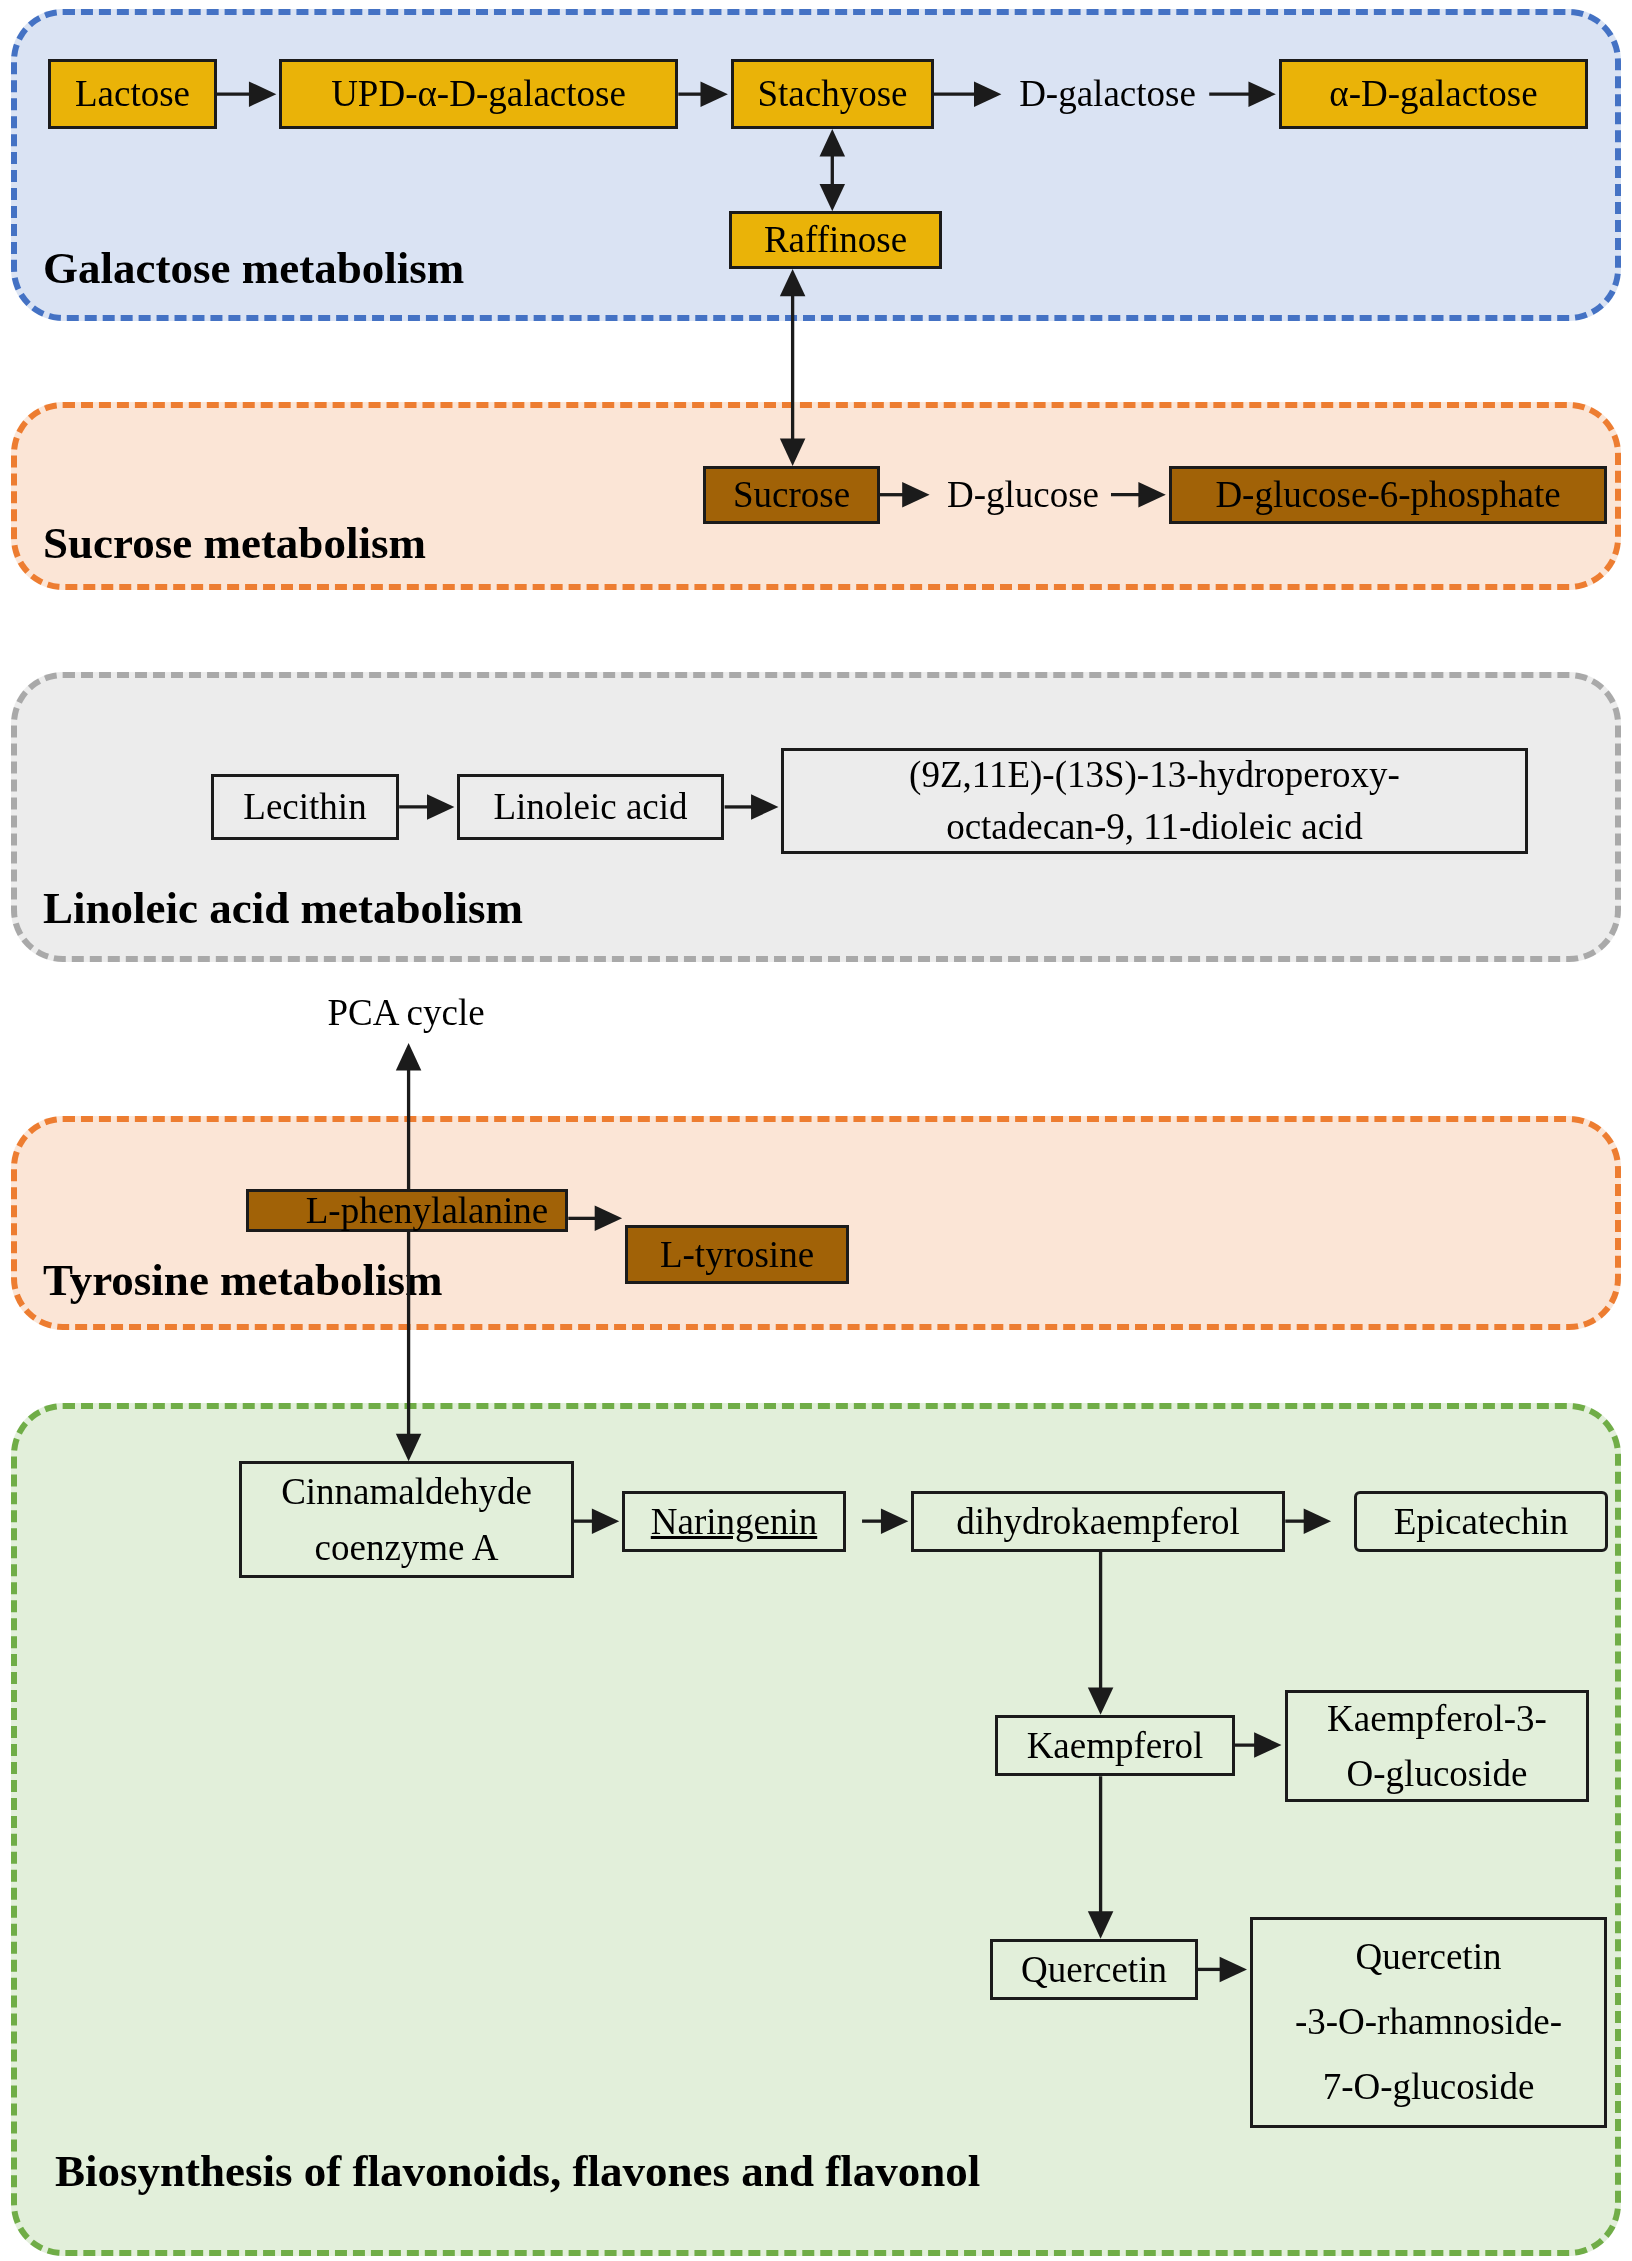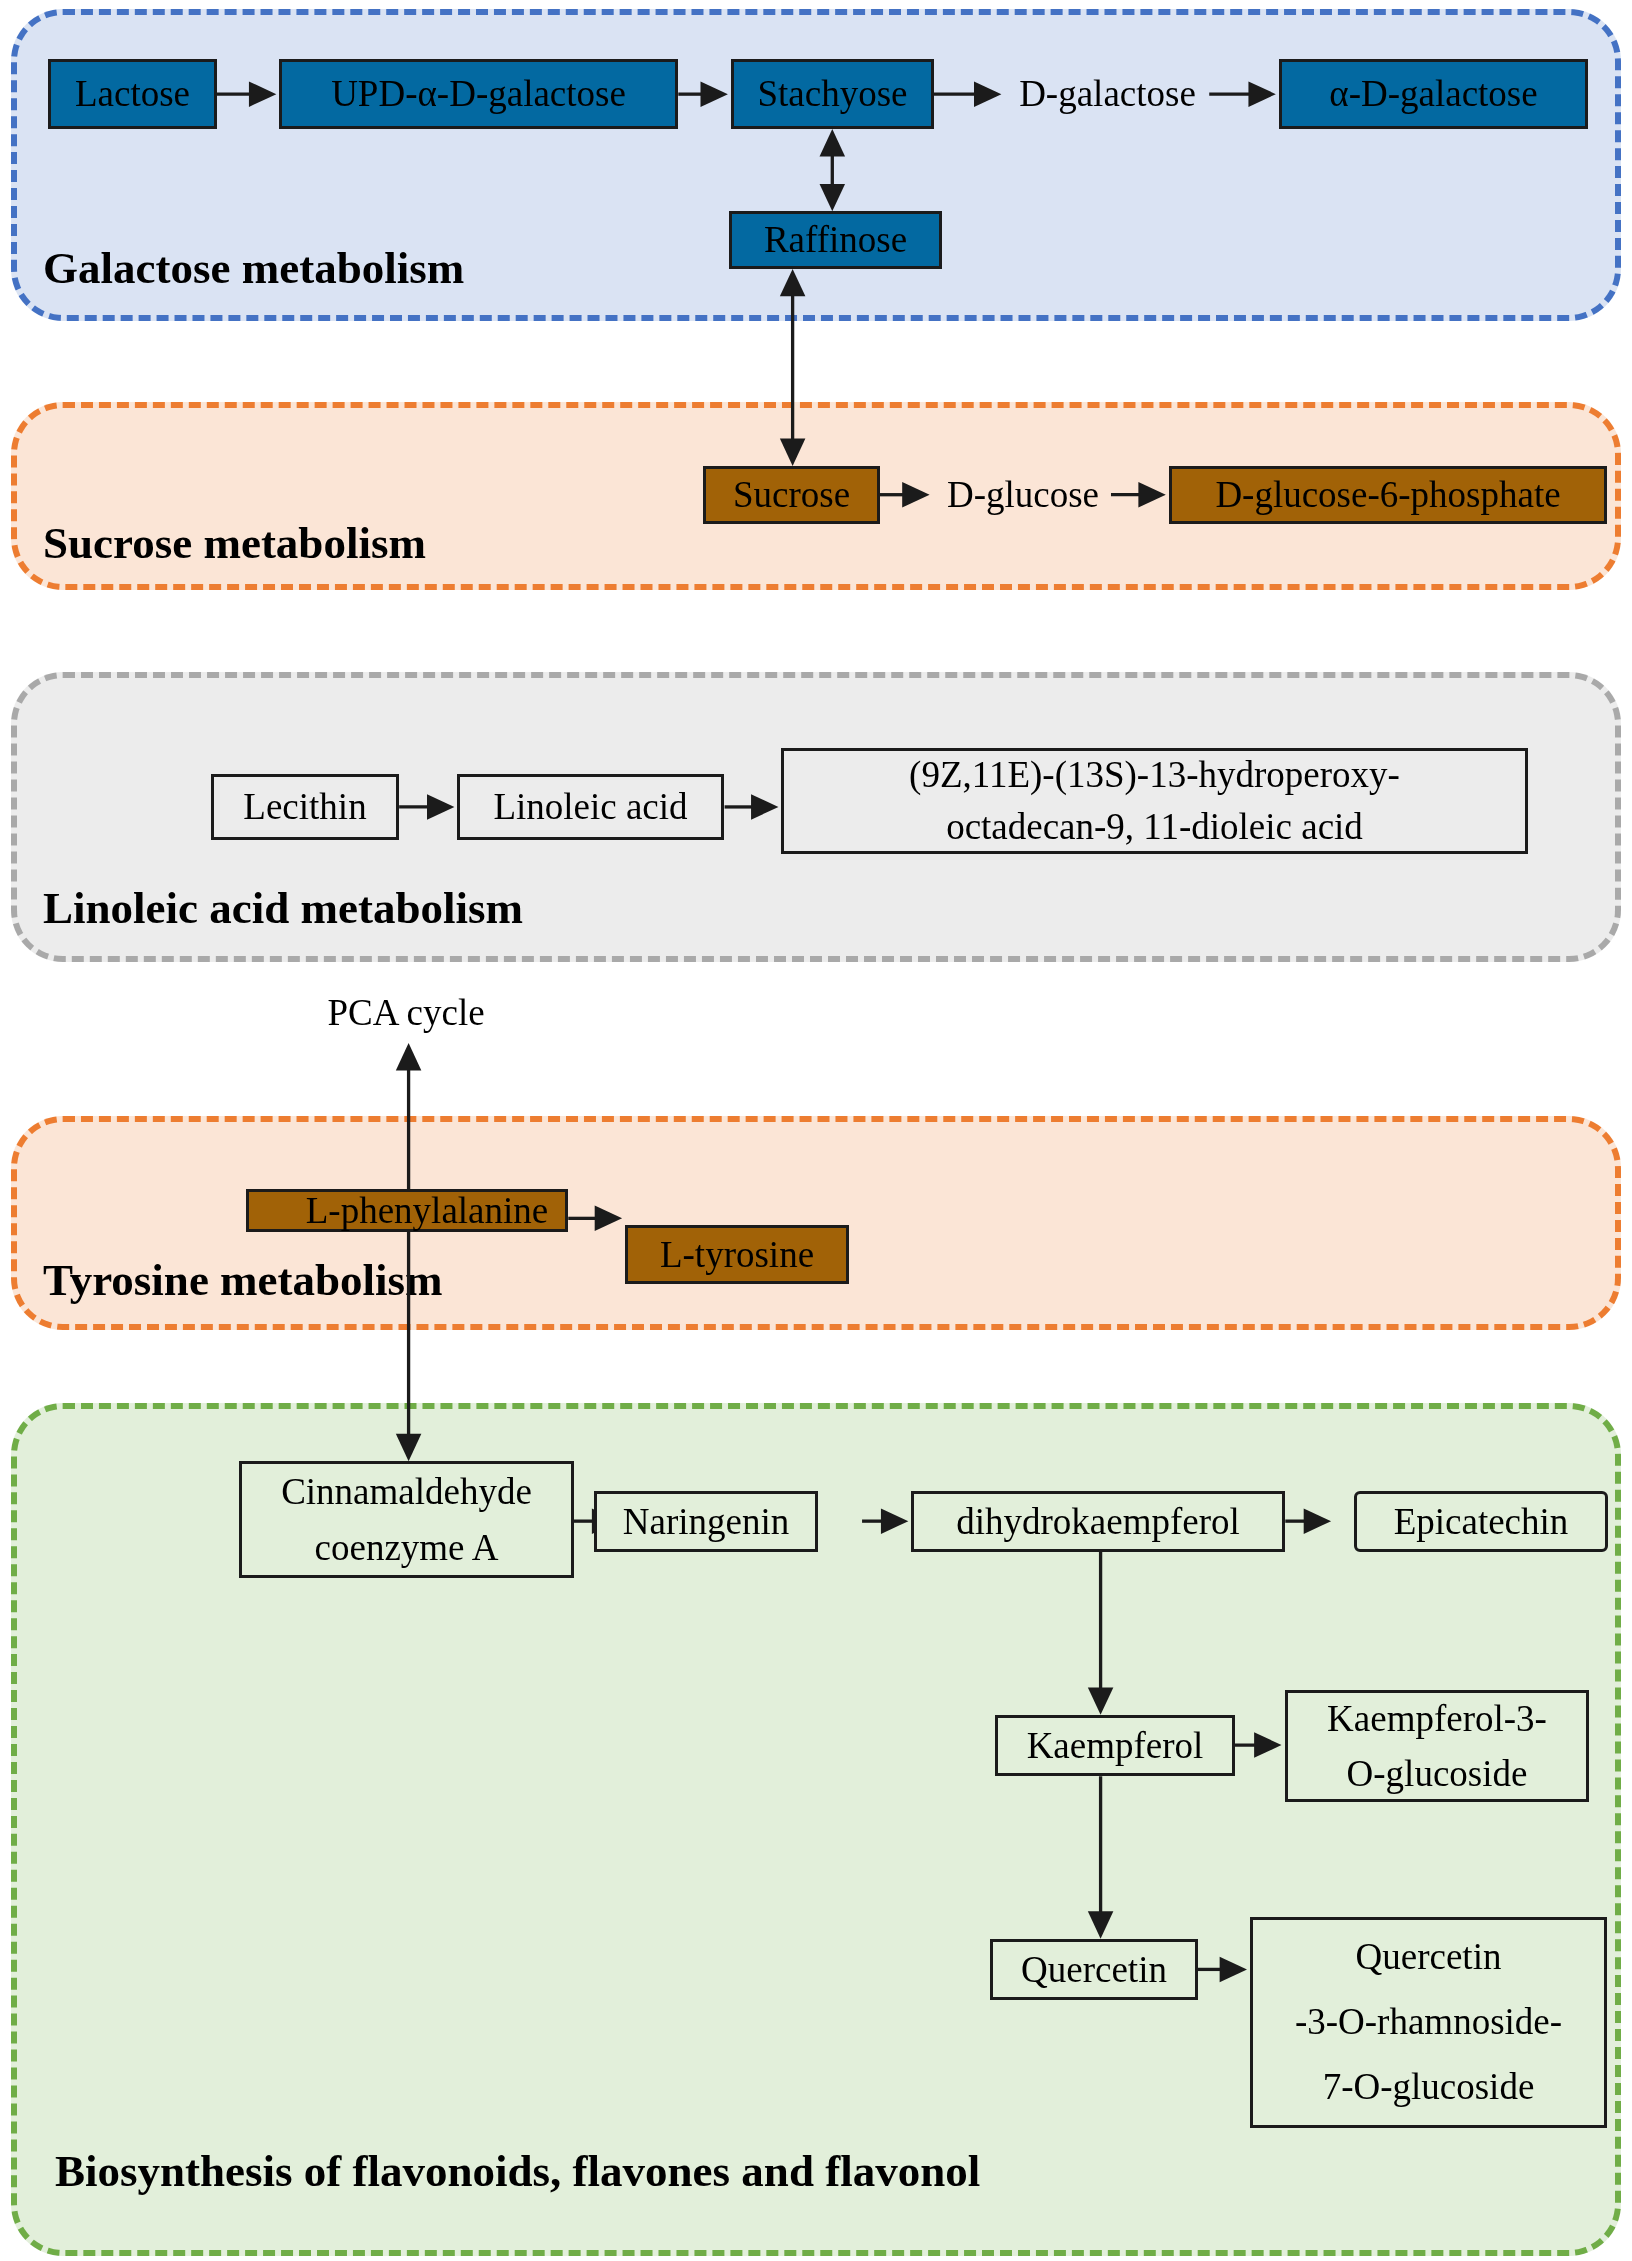--- a/index.html
+++ b/index.html
@@ -48,21 +48,21 @@
     position:absolute;
     display:flex;
     align-items:center;
     justify-content:center;
     text-align:center;
     font-size:37px;
     line-height:1.2;
     white-space:pre-line;
     z-index:4;
   }
-  .bg-blue{background:#0369a1;}
+  .bg-blue{background:#eab308;}
   .bg-orange{background:#a16207;}
   .bg-gray{background:#ececec;}
   .bg-green{background:#e2efda;}
 
   #connector-layer{
     position:absolute;
     left:0;top:0;
     z-index:3;
   }
   #connector-layer line{stroke:#1b1b1b;stroke-width:7;}
@@ -193,21 +193,21 @@
   <div class="node bg-gray" style="left:781px;top:748px;width:747px;height:106px;line-height:1.4;">(9Z,11E)-(13S)-13-hydroperoxy-
 octadecan-9, 11-dioleic acid</div>
 
   <div class="text-node" style="left:283px;top:991px;width:246px;height:45px;">PCA cycle</div>
 
   <div class="node bg-orange" style="left:246px;top:1189px;width:322px;height:43px;padding-left:40px;">L-phenylalanine</div>
   <div class="node bg-orange" style="left:625px;top:1189px;width:224px;height:59px;margin-top:36px;">L-tyrosine</div>
 
   <div class="node bg-green" style="left:239px;top:1461px;width:335px;height:117px;line-height:1.5;">Cinnamaldehyde
 coenzyme A</div>
-  <div class="node bg-green" style="left:594px;top:1491px;width:224px;height:61px;">Naringenin</div>
+  <div class="node bg-green" style="left:622px;top:1491px;width:224px;height:61px;text-decoration:underline;">Naringenin</div>
   <div class="node bg-green" style="left:911px;top:1491px;width:374px;height:61px;">dihydrokaempferol</div>
   <div class="node bg-green" style="left:1354px;top:1491px;width:254px;height:61px;border-radius:6px;">Epicatechin</div>
   <div class="node bg-green" style="left:987px;top:1715px;width:240px;height:61px;margin-left:8px;">Kaempferol</div>
   <div class="node bg-green" style="left:1285px;top:1690px;width:304px;height:112px;line-height:1.5;">Kaempferol-3-
 O-glucoside</div>
   <div class="node bg-green" style="left:990px;top:1939px;width:208px;height:61px;">Quercetin</div>
   <div class="node bg-green lh-loose" style="left:1250px;top:1917px;width:357px;height:211px;">Quercetin
 -3-O-rhamnoside-
 7-O-glucoside</div>
 

